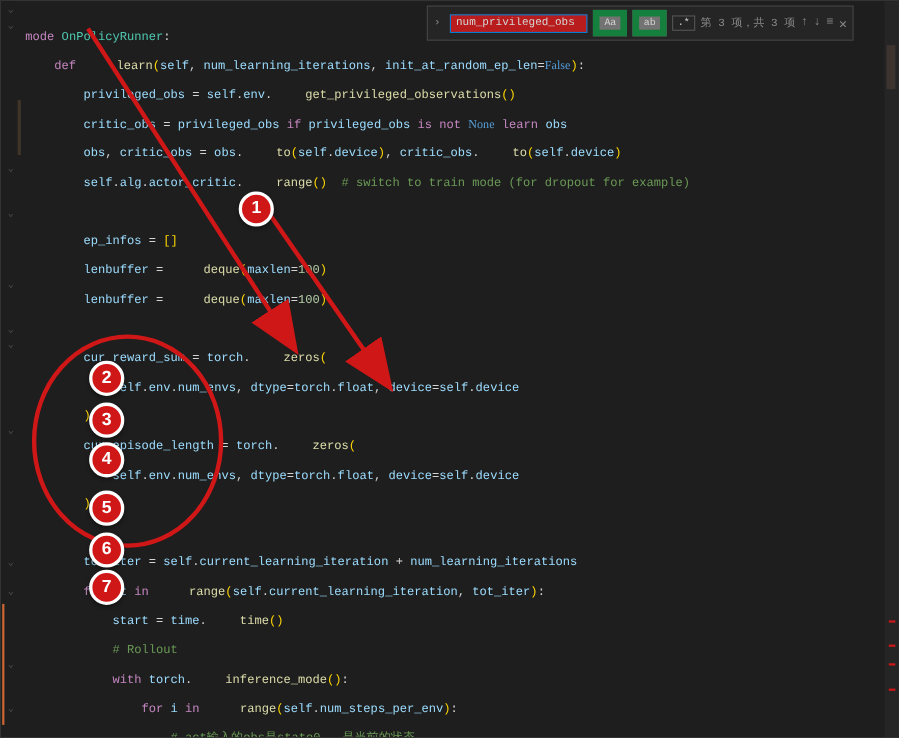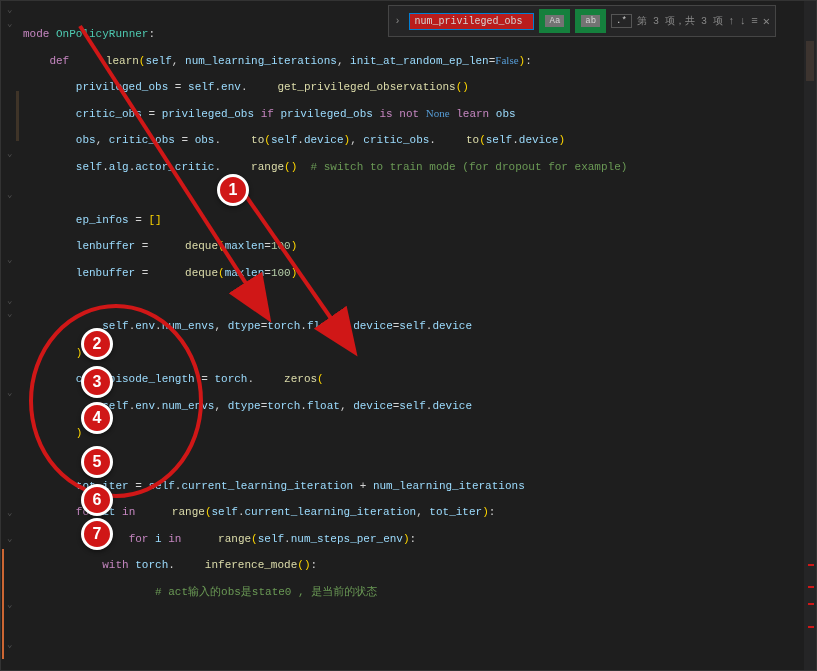--- a/index.html
+++ b/index.html
@@ -210,30 +210,33 @@
 <div class="line">    <span class="c-keyword">def</span> <span class="c-fn">learn</span><span class="c-bracket1">(</span><span class="c-self">self</span><span class="c-text">, </span><span class="c-param">num_learning_iterations</span><span class="c-text">, </span><span class="c-param">init_at_random_ep_len</span><span class="c-text">=</span><span class="c-const">False</span><span class="c-bracket1">)</span><span class="c-text">:</span></div>
 <div class="line">        <span class="c-prop">privileged_obs</span><span class="c-text"> = </span><span class="c-self">self</span><span class="c-text">.</span><span class="c-prop">env</span><span class="c-text">.</span><span class="c-fn">get_privileged_observations</span><span class="c-bracket1">()</span></div>
 <div class="line">        <span class="c-prop">critic_obs</span><span class="c-text"> = </span><span class="c-prop">privileged_obs</span> <span class="c-keyword">if</span> <span class="c-prop">privileged_obs</span> <span class="c-keyword">is</span> <span class="c-keyword">not</span> <span class="c-const">None</span> <span class="c-keyword">learn</span> <span class="c-prop">obs</span></div>
 <div class="line">        <span class="c-prop">obs</span><span class="c-text">, </span><span class="c-prop">critic_obs</span><span class="c-text"> = </span><span class="c-prop">obs</span><span class="c-text">.</span><span class="c-fn">to</span><span class="c-bracket1">(</span><span class="c-self">self</span><span class="c-text">.</span><span class="c-prop">device</span><span class="c-bracket1">)</span><span class="c-text">, </span><span class="c-prop">critic_obs</span><span class="c-text">.</span><span class="c-fn">to</span><span class="c-bracket1">(</span><span class="c-self">self</span><span class="c-text">.</span><span class="c-prop">device</span><span class="c-bracket1">)</span></div>
 <div class="line">        <span class="c-self">self</span><span class="c-text">.</span><span class="c-prop">alg</span><span class="c-text">.</span><span class="c-prop">actor_critic</span><span class="c-text">.</span><span class="c-fn">range</span><span class="c-bracket1">()</span>  <span class="c-comment"># switch to train mode (for dropout for example)</span></div>
 <div class="line"></div>
 <div class="line">        <span class="c-prop">ep_infos</span><span class="c-text"> = </span><span class="c-bracket1">[]</span></div>
 <div class="line">        <span class="c-prop">lenbuffer</span><span class="c-text"> = </span><span class="c-fn">deque</span><span class="c-bracket1">(</span><span class="c-param">maxlen</span><span class="c-text">=</span><span class="c-num">100</span><span class="c-bracket1">)</span></div>
 <div class="line">        <span class="c-prop">lenbuffer</span><span class="c-text"> = </span><span class="c-fn">deque</span><span class="c-bracket1">(</span><span class="c-param">maxlen</span><span class="c-text">=</span><span class="c-num">100</span><span class="c-bracket1">)</span></div>
 <div class="line"></div>
+<div class="line">        <span class="c-prop">cur_reward_sum</span><span class="c-text"> = </span><span class="c-prop">torch</span><span class="c-text">.</span><span class="c-fn">zeros</span><span class="c-bracket1">(</span></div>
 <div class="line">            <span class="c-self">self</span><span class="c-text">.</span><span class="c-prop">env</span><span class="c-text">.</span><span class="c-prop">num_envs</span><span class="c-text">, </span><span class="c-param">dtype</span><span class="c-text">=</span><span class="c-prop">torch</span><span class="c-text">.</span><span class="c-prop">float</span><span class="c-text">, </span><span class="c-param">device</span><span class="c-text">=</span><span class="c-self">self</span><span class="c-text">.</span><span class="c-prop">device</span></div>
 <div class="line">        <span class="c-bracket1">)</span></div>
 <div class="line">        <span class="c-prop">cur_episode_length</span><span class="c-text"> = </span><span class="c-prop">torch</span><span class="c-text">.</span><span class="c-fn">zeros</span><span class="c-bracket1">(</span></div>
 <div class="line">            <span class="c-self">self</span><span class="c-text">.</span><span class="c-prop">env</span><span class="c-text">.</span><span class="c-prop">num_envs</span><span class="c-text">, </span><span class="c-param">dtype</span><span class="c-text">=</span><span class="c-prop">torch</span><span class="c-text">.</span><span class="c-prop">float</span><span class="c-text">, </span><span class="c-param">device</span><span class="c-text">=</span><span class="c-self">self</span><span class="c-text">.</span><span class="c-prop">device</span></div>
 <div class="line">        <span class="c-bracket1">)</span></div>
 <div class="line"></div>
 <div class="line">        <span class="c-prop">tot_iter</span><span class="c-text"> = </span><span class="c-self">self</span><span class="c-text">.</span><span class="c-prop">current_learning_iteration</span><span class="c-text"> + </span><span class="c-prop">num_learning_iterations</span></div>
 <div class="line">        <span class="c-keyword">for</span> <span class="c-prop">it</span> <span class="c-keyword">in</span> <span class="c-fn">range</span><span class="c-bracket1">(</span><span class="c-self">self</span><span class="c-text">.</span><span class="c-prop">current_learning_iteration</span><span class="c-text">, </span><span class="c-prop">tot_iter</span><span class="c-bracket1">)</span><span class="c-text">:</span></div>
+<div class="line">            <span class="c-prop">start</span><span class="c-text"> = </span><span class="c-prop">time</span><span class="c-text">.</span><span class="c-fn">time</span><span class="c-bracket1">()</span></div>
+<div class="line">            <span class="c-comment"># Rollout</span></div>
+<div class="line">            <span class="c-keyword">with</span> <span class="c-prop">torch</span><span class="c-text">.</span><span class="c-fn">inference_mode</span><span class="c-bracket1">()</span><span class="c-text">:</span></div>
 <div class="line">                <span class="c-keyword">for</span> <span class="c-prop">i</span> <span class="c-keyword">in</span> <span class="c-fn">range</span><span class="c-bracket1">(</span><span class="c-self">self</span><span class="c-text">.</span><span class="c-prop">num_steps_per_env</span><span class="c-bracket1">)</span><span class="c-text">:</span></div>
-<div class="line">            <span class="c-keyword">with</span> <span class="c-prop">torch</span><span class="c-text">.</span><span class="c-fn">inference_mode</span><span class="c-bracket1">()</span><span class="c-text">:</span></div>
 <div class="line">                    <span class="c-comment"># act输入的obs是state0 , 是当前的状态</span></div>
 
 
 
 
 
 
 
 
 

